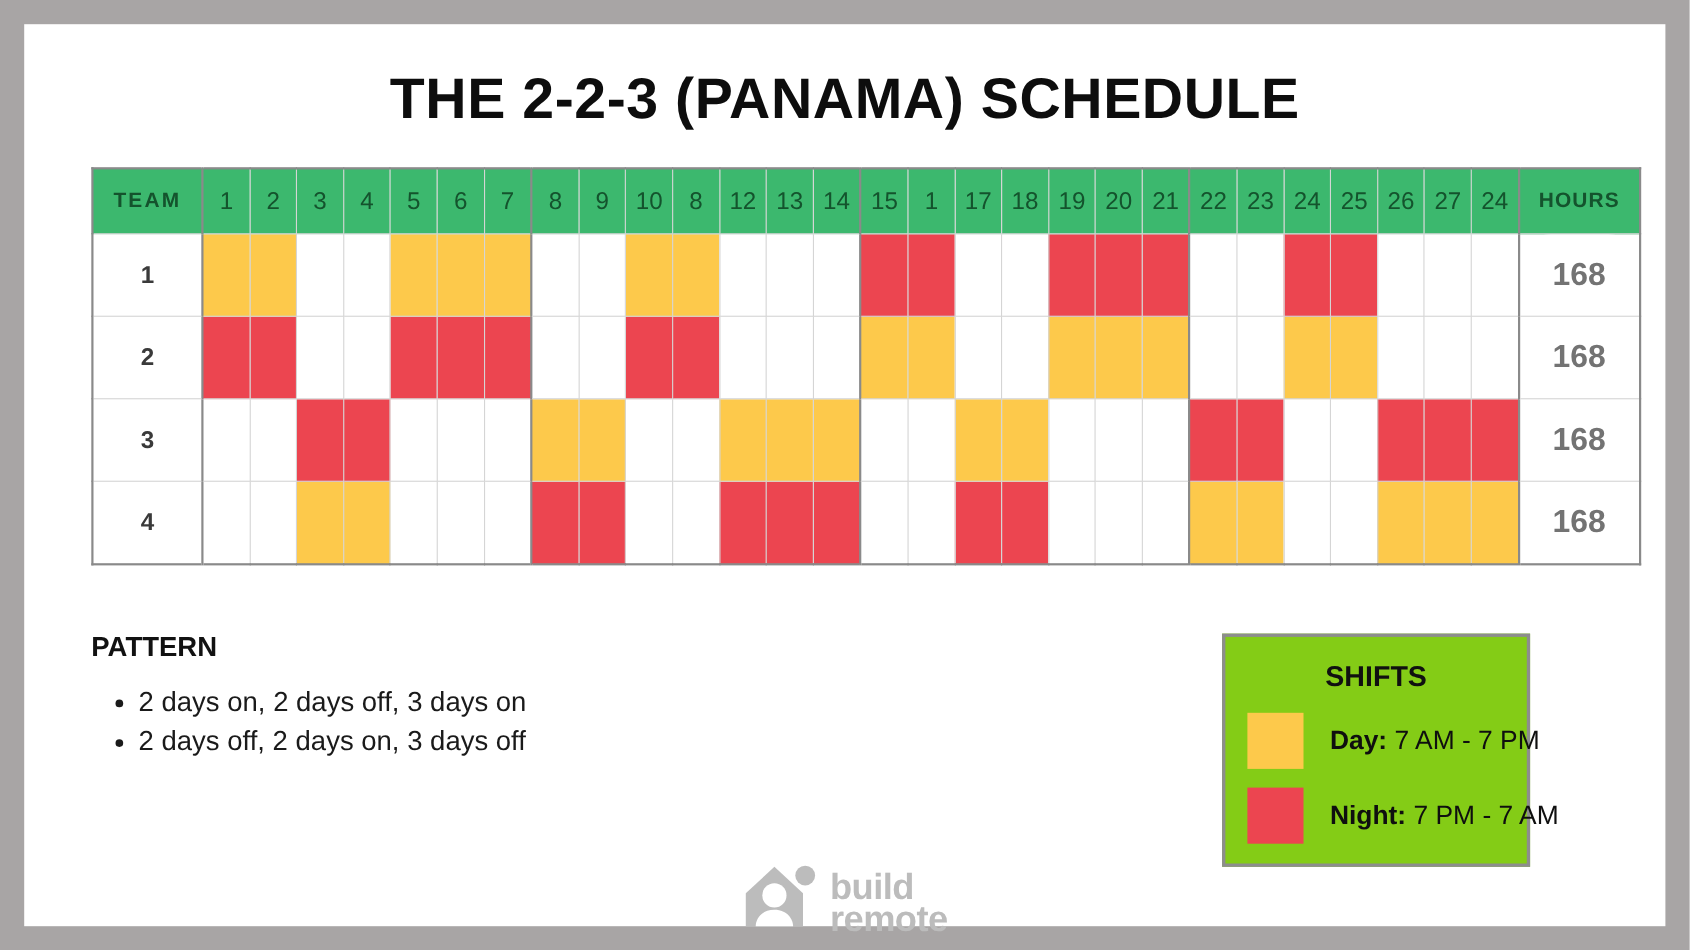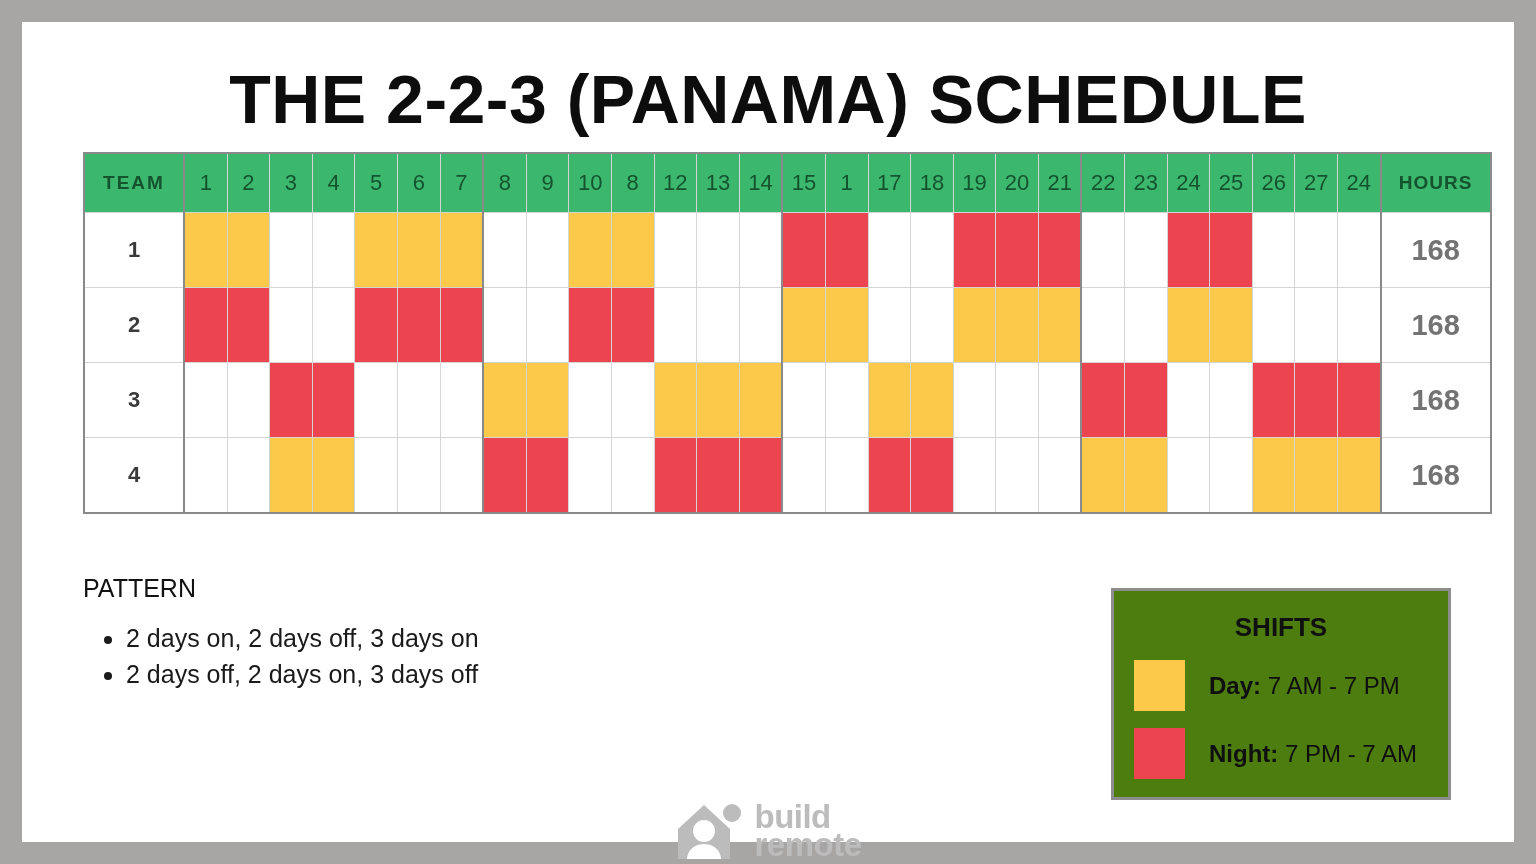--- a/index.html
+++ b/index.html
@@ -21,21 +21,21 @@
     height: 820px;
     background: #ffffff;
     box-sizing: border-box;
   }
   .title {
     position: absolute;
     left: 0;
     top: 38px;
     width: 100%;
     text-align: center;
-    font-size: 68px;
+    font-size: 52px;
     font-weight: 700;
     letter-spacing: 0.5px;
     color: #0d0d0d;
     font-family: "Liberation Sans", sans-serif;
   }
 
   
   .sched-wrap {
     position: absolute;
     left: 61px;
@@ -113,46 +113,45 @@
 
   
   .pattern {
     position: absolute;
     left: 61px;
     top: 552px;
     width: 620px;
   }
   .pattern-title {
     font-size: 25px;
-    font-weight: 400;
+    font-weight: 700;
     color: #111111;
     margin: 0 0 12px 0;
   }
   .pattern ul {
     margin: 17px;
     padding-left: 26px;
     list-style: disc;
   }
   .pattern li {
     font-size: 25px;
     color: #1a1a1a;
     line-height: 1.45;
   }
 
   
   .legend {
     position: absolute;
     left: 1089px;
     top: 554px;
-    width: 340px;
+    width: 280px;
     height: 212px;
     border: 3px solid #8d8d8d;
-    background: #4d7c0f;
+    background: #84cc16;
     box-sizing: border-box;
-    margin-top: 12px;
   }
   .legend-title {
     text-align: center;
     font-size: 26px;
     font-weight: 700;
     color: #101010;
     margin-top: 21px;
   }
   .legend-row {
     display: flex;
@@ -173,25 +172,25 @@
     color: #0f0f0f;
     white-space: nowrap;
   }
   .legend-label b { font-weight: 700; }
   .legend-label span { font-weight: 400; }
 
   
   .logo {
     position: absolute;
     left: 0;
-    top: 781px;
+    top: 764px;
     width: 100%;
     display: flex;
     justify-content: center;
-    align-items: flex-start;
+    align-items: flex-end;
   }
   .logo-mark { margin-right: 10px; }
   .logo-text {
     display: flex;
     flex-direction: column;
     line-height: 0.86;
     color: #bcbcbc;
     font-size: 33px;
     font-weight: 700;
     letter-spacing: -0.5px;

